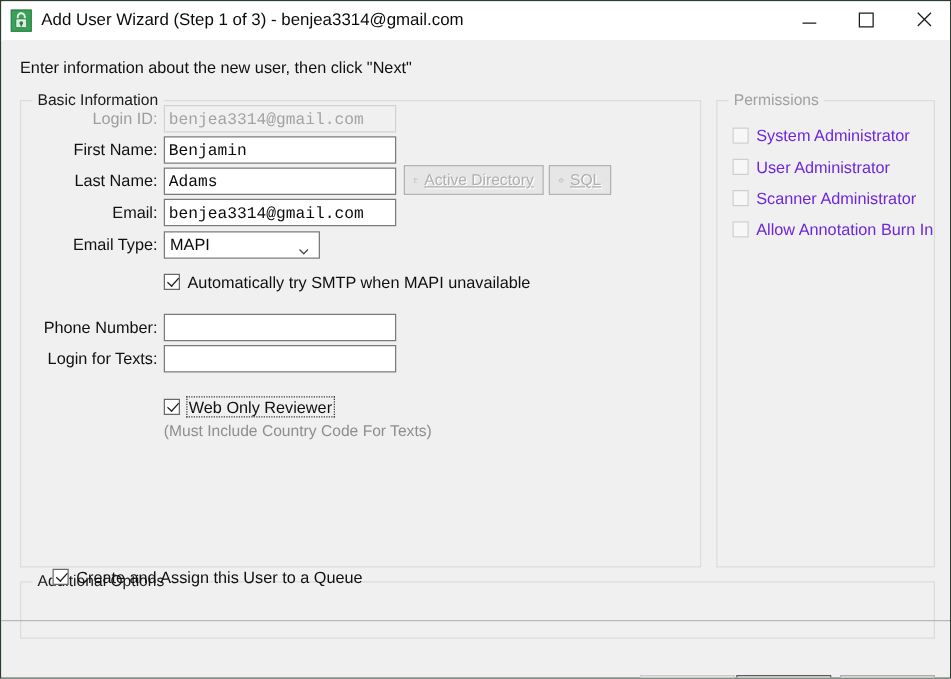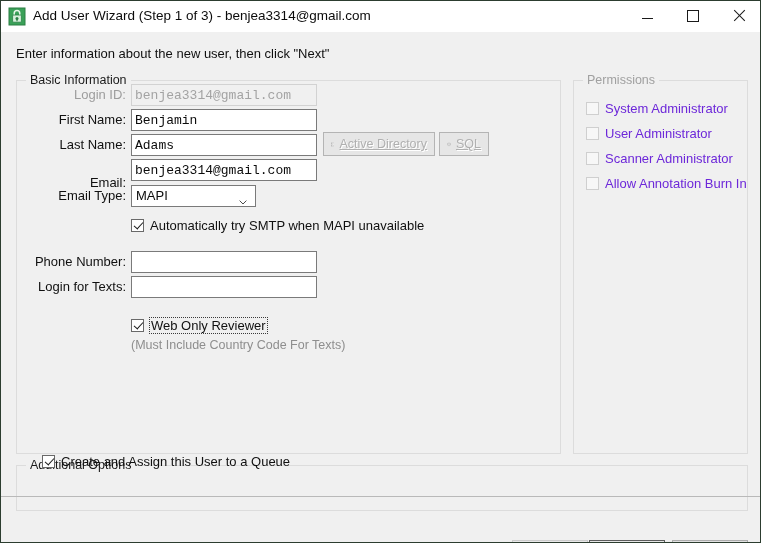--- a/index.html
+++ b/index.html
@@ -312,21 +312,21 @@
       </svg>
       <span class="tb-label">SQL</span>
     </div>
 
     <div class="lbl" style="left:20px; top:80px; width:105px;">First Name:</div>
     <input class="field" style="left: 130px; top: 77px; width: 186px;" value="Benjamin">
 
     <div class="lbl" style="left:20px; top:105px; width:105px;">Last Name:</div>
     <input class="field" style="left: 130px; top: 102px; width: 186px;" value="Adams">
 
-    <div class="lbl" style="left:20px; top:143px; width:105px;text-align:right;">Email:</div>
+    <div class="lbl" style="left:20px; top:130px; width:105px;text-align:right;">Email:</div>
     <input class="field" style="left: 130px; top: 127px; width: 186px;" value="benjea3314@gmail.com">
 
     <div class="lbl" style="left:20px; top:156px; width:105px;">Email Type:</div>
     <div class="combo" style="left:130px; top:153px;">
       <span class="combo-val">MAPI</span>
       <span class="chev">
         <svg width="8" height="8" viewBox="0 0 8 8">
           <path d="M0.6 1.6 L4 5 L7.4 1.6" fill="none" stroke="#4a4a4a" stroke-width="1"></path>
         </svg>
       </span>

